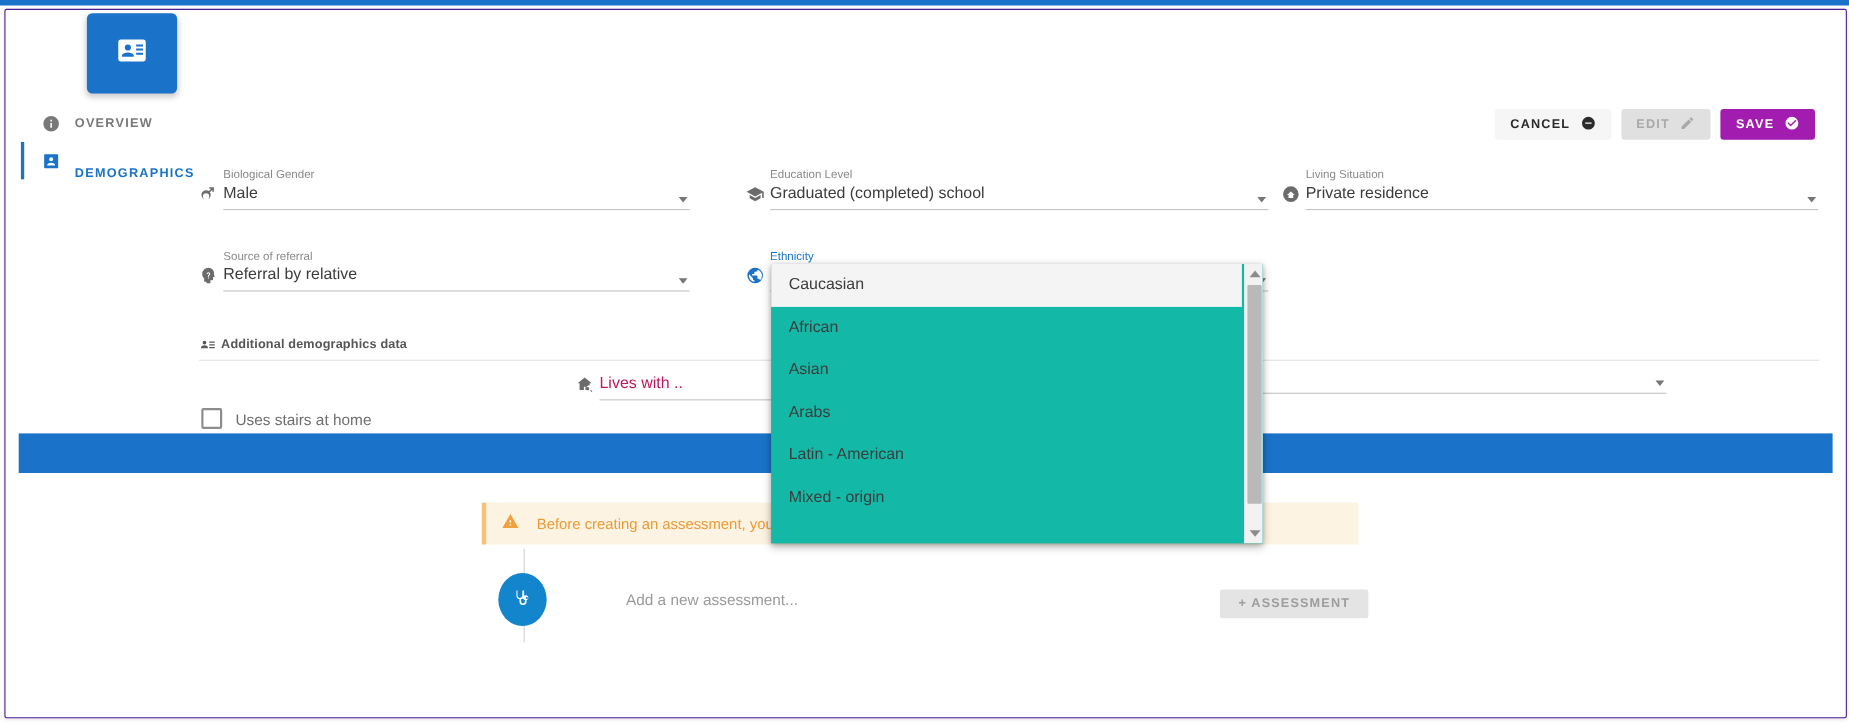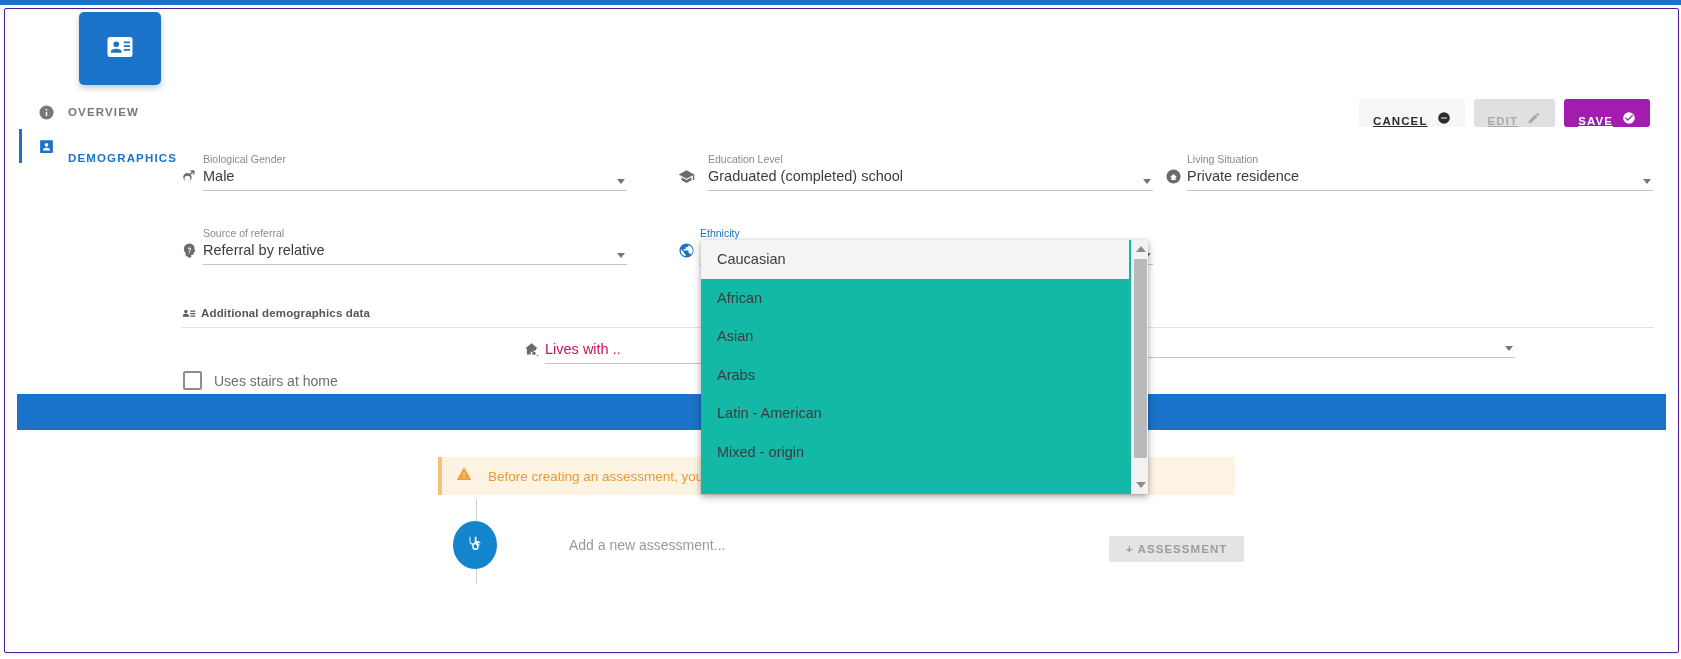--- a/index.html
+++ b/index.html
@@ -97,31 +97,30 @@
     position: absolute;
     right: 28px;
     top: 90px;
     display: flex;
     align-items: center;
     gap: 9px;
   }
   .btn {
     height: 28px;
     display: flex;
-    align-items: flex-end;
+    align-items: center;
     gap: 9px;
     padding: 0 14px;
     border-radius: 3px;
     font-size: 11.5px;
     font-weight: 700;
     letter-spacing: 1.1px;
     border: none;
     cursor: pointer;
     font-family: "Liberation Sans", sans-serif;
-    text-decoration: underline;
   }
   .btn svg { width: 14px; height: 14px; }
   .btn-cancel { background: #f6f6f6; color: #2b2b2b; }
   .btn-cancel svg { fill: #2b2b2b; }
   .btn-edit { background: #e0e0e0; color: #a9a9a9; cursor: default; }
   .btn-edit svg { fill: #a9a9a9; }
   .btn-save { background: #a21caf; color: #ffffff; }
   .btn-save svg { fill: #ffffff; }
 
   
@@ -439,21 +438,21 @@
               <path d="M19 3h-6v2h2.59l-3.1 3.1A6 6 0 1 0 13.9 9.5L17 6.41V9h2V3zM9 19a4 4 0 1 1 0-8 4 4 0 0 1 0 8z"></path>
             </svg>
         </span>
         <div class="field-body">
           <div class="field-label">Biological Gender</div>
           <div class="field-value">Male</div>
           <span class="caret"></span>
         </div>
       </div>
 
-      <div class="field" style="left:673px; top:144px; width:475px;gap:8px;">
+      <div class="field" style="left:673px; top:144px; width:475px;">
         <span class="field-icon">
           <svg viewBox="0 0 24 24">
               <path d="M12 3L1 9l11 6 9-4.91V17h2V9L12 3zM5 13.18v4L12 21l7-3.82v-4L12 17l-7-3.82z"></path>
             </svg>
         </span>
         <div class="field-body">
           <div class="field-label">Education Level</div>
           <div class="field-value">Graduated (completed) school</div>
           <span class="caret"></span>
         </div>

